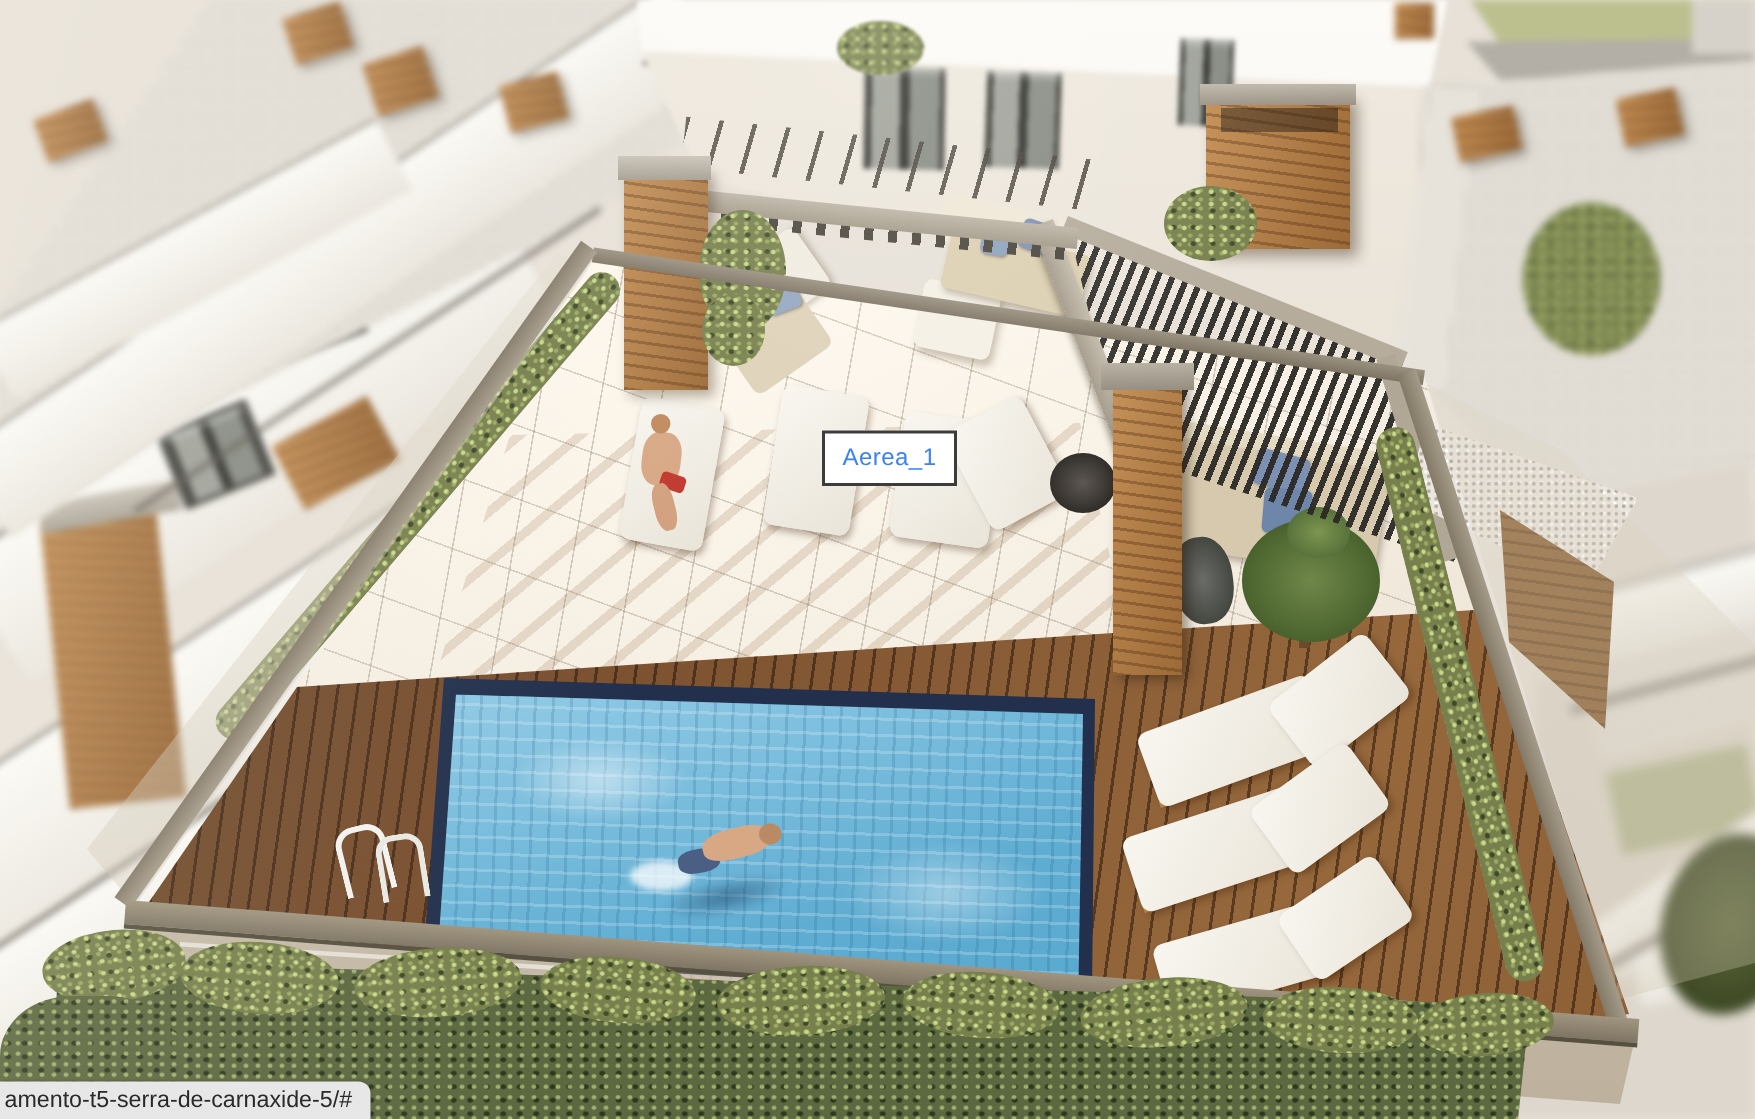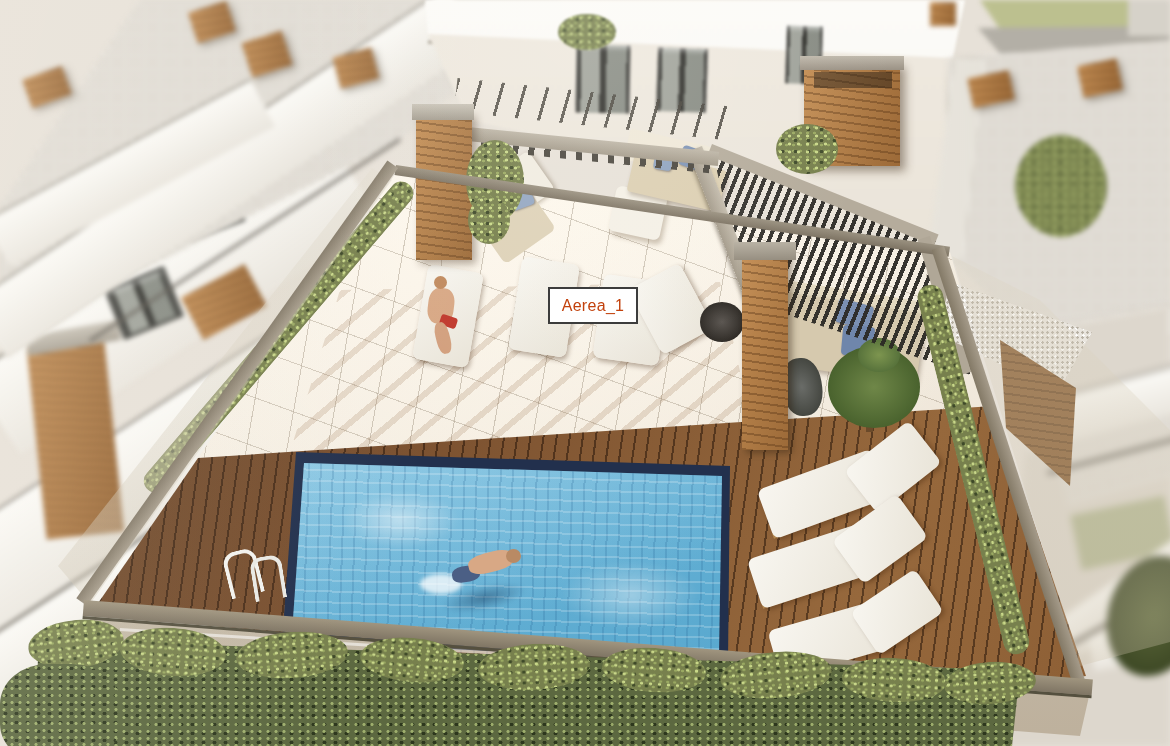--- a/index.html
+++ b/index.html
@@ -24,21 +24,21 @@
   .whiteband{background:linear-gradient(180deg,#fbfaf6,#e9e5dd);}
   .blur2{filter:blur(2.5px);}
   .blur1{filter:blur(1.6px);}
   .blur3{filter:blur(3.5px);}
   .win{background:linear-gradient(90deg,#2f2f2b 0 9%,#9fa29a 9% 44%,#30302c 44% 56%,#878b83 56% 93%,#2f2f2b 93%);
        box-shadow:inset 0 3px 4px rgba(255,255,255,.45);}
   .lounger{background:linear-gradient(135deg,#f8f6f0,#e9e4d8);border-radius:7px;
            box-shadow:2px 3px 5px rgba(60,32,10,.35);}
   .cushion{border-radius:4px;box-shadow:1px 1px 2px rgba(40,40,60,.4);}
   .hotspot{display:flex;align-items:center;justify-content:center;
-           background:#fff;border:2px solid #3c3c3c;color:#c2410c;
+           background:#fff;border:2px solid #3c3c3c;color:#3b82f6;
            font-size:16px;letter-spacing:.3px;cursor:pointer;box-sizing:border-box;
            font-family:"Liberation Sans",sans-serif;padding:0;}
   .statusbar{background:#e8e7e7;color:#2a2a2a;font-size:15.5px;line-height:25px;
              height:25px;padding:0 12px 0 3px;border-top-right-radius:8px;
              box-shadow:0 0 2px rgba(0,0,0,.2);white-space:nowrap;}
 </style>
 </head>
 <body>
 
 <div class="screen">
@@ -218,13 +218,16 @@
   <div class="a greenmix" style="left:720px;top:652px;width:112px;height:46px;border-radius:50%;transform:rotate(-5deg);"></div>
   <div class="a greenmix" style="left:842px;top:658px;width:104px;height:44px;border-radius:50%;transform:rotate(3deg);"></div>
   <div class="a greenmix" style="left:944px;top:662px;width:92px;height:42px;border-radius:50%;transform:rotate(-4deg);"></div>
   <div class="a greendark" style="left:0px;top:664px;width:120px;height:100px;border-radius:40%;"></div>
 
   <div class="a" style="inset:0;pointer-events:none;background:linear-gradient(105deg,rgba(255,250,240,.16),rgba(255,250,240,0) 40%),radial-gradient(ellipse at 50% 0%,rgba(255,252,245,.18),rgba(255,252,245,0) 38%);"></div>
 
   <button class="a hotspot" style="left:548px;top:287px;width:90px;height:37px;">Aerea_1</button>
  </div>
 
+ <div class="a statusbar" style="left:0;top:721px;">
+   <span>amento-t5-serra-de-carnaxide-5/#</span>
+ </div>
 </div>
 
 </body></html>

